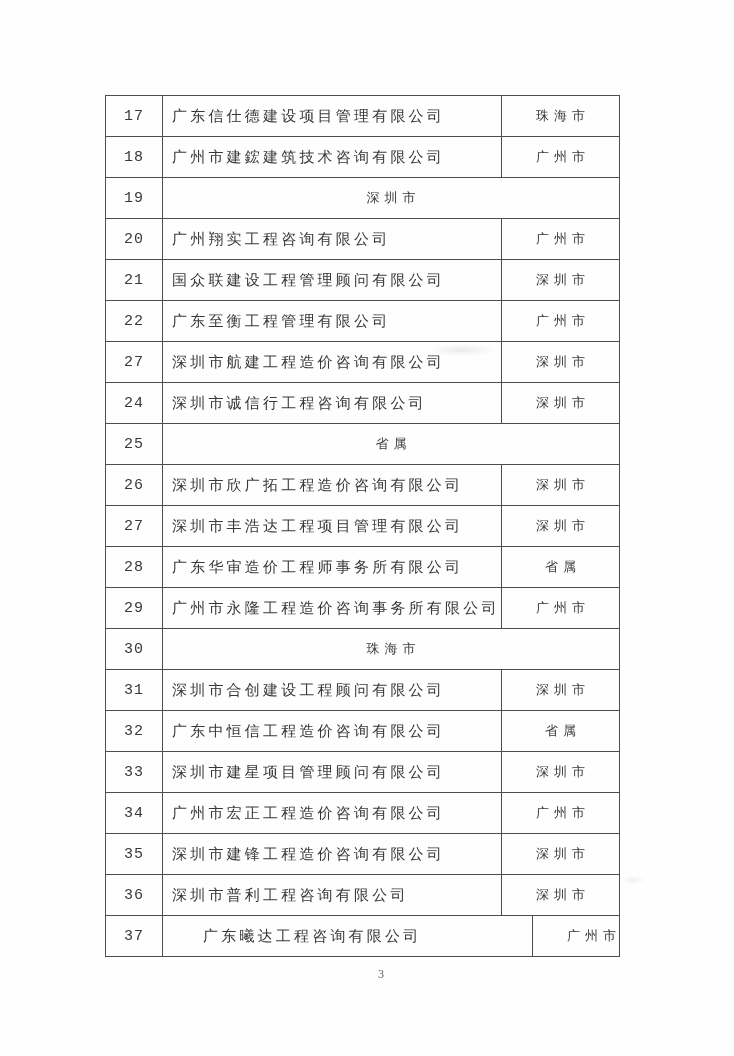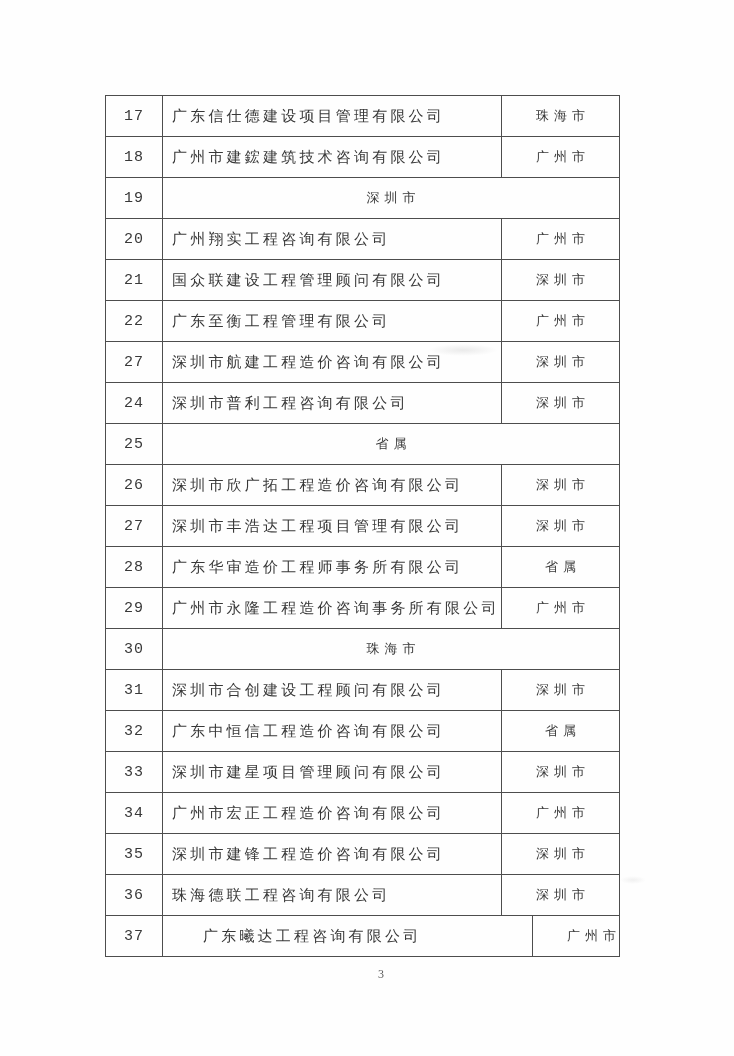--- a/index.html
+++ b/index.html
@@ -136,21 +136,21 @@
   </div>
 
   <div class="tr">
     <div class="td col-no">27</div>
     <div class="td col-company">深圳市航建工程造价咨询有限公司</div>
     <div class="td col-city">深圳市</div>
   </div>
 
   <div class="tr">
     <div class="td col-no">24</div>
-    <div class="td col-company">深圳市普利工程咨询有限公司</div>
+    <div class="td col-company">深圳市诚信行工程咨询有限公司</div>
     <div class="td col-city">深圳市</div>
   </div>
 
   <div class="tr">
     <div class="td col-no">25</div>
     <div class="td col-city">省属</div>
   </div>
 
   <div class="tr">
     <div class="td col-no">26</div>
@@ -206,21 +206,21 @@
   </div>
 
   <div class="tr">
     <div class="td col-no">35</div>
     <div class="td col-company">深圳市建锋工程造价咨询有限公司</div>
     <div class="td col-city">深圳市</div>
   </div>
 
   <div class="tr">
     <div class="td col-no">36</div>
-    <div class="td col-company">珠海德联工程咨询有限公司</div>
+    <div class="td col-company">深圳市普利工程咨询有限公司</div>
     <div class="td col-city">深圳市</div>
   </div>
 
   <div class="tr">
     <div class="td col-no">37</div>
     <div class="td col-company">广东曦达工程咨询有限公司</div>
     <div class="td col-city">广州市</div>
   </div>
 </div>
 

